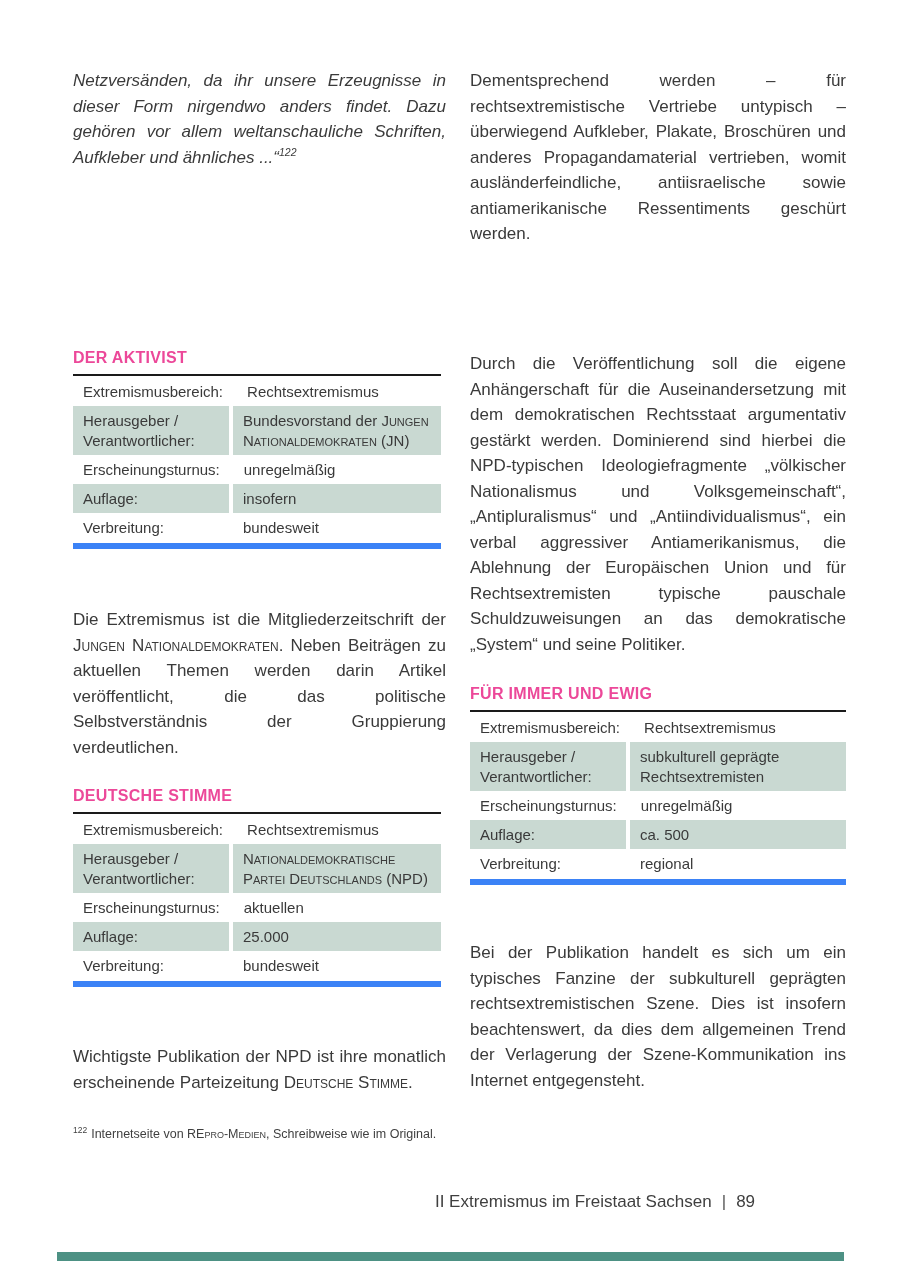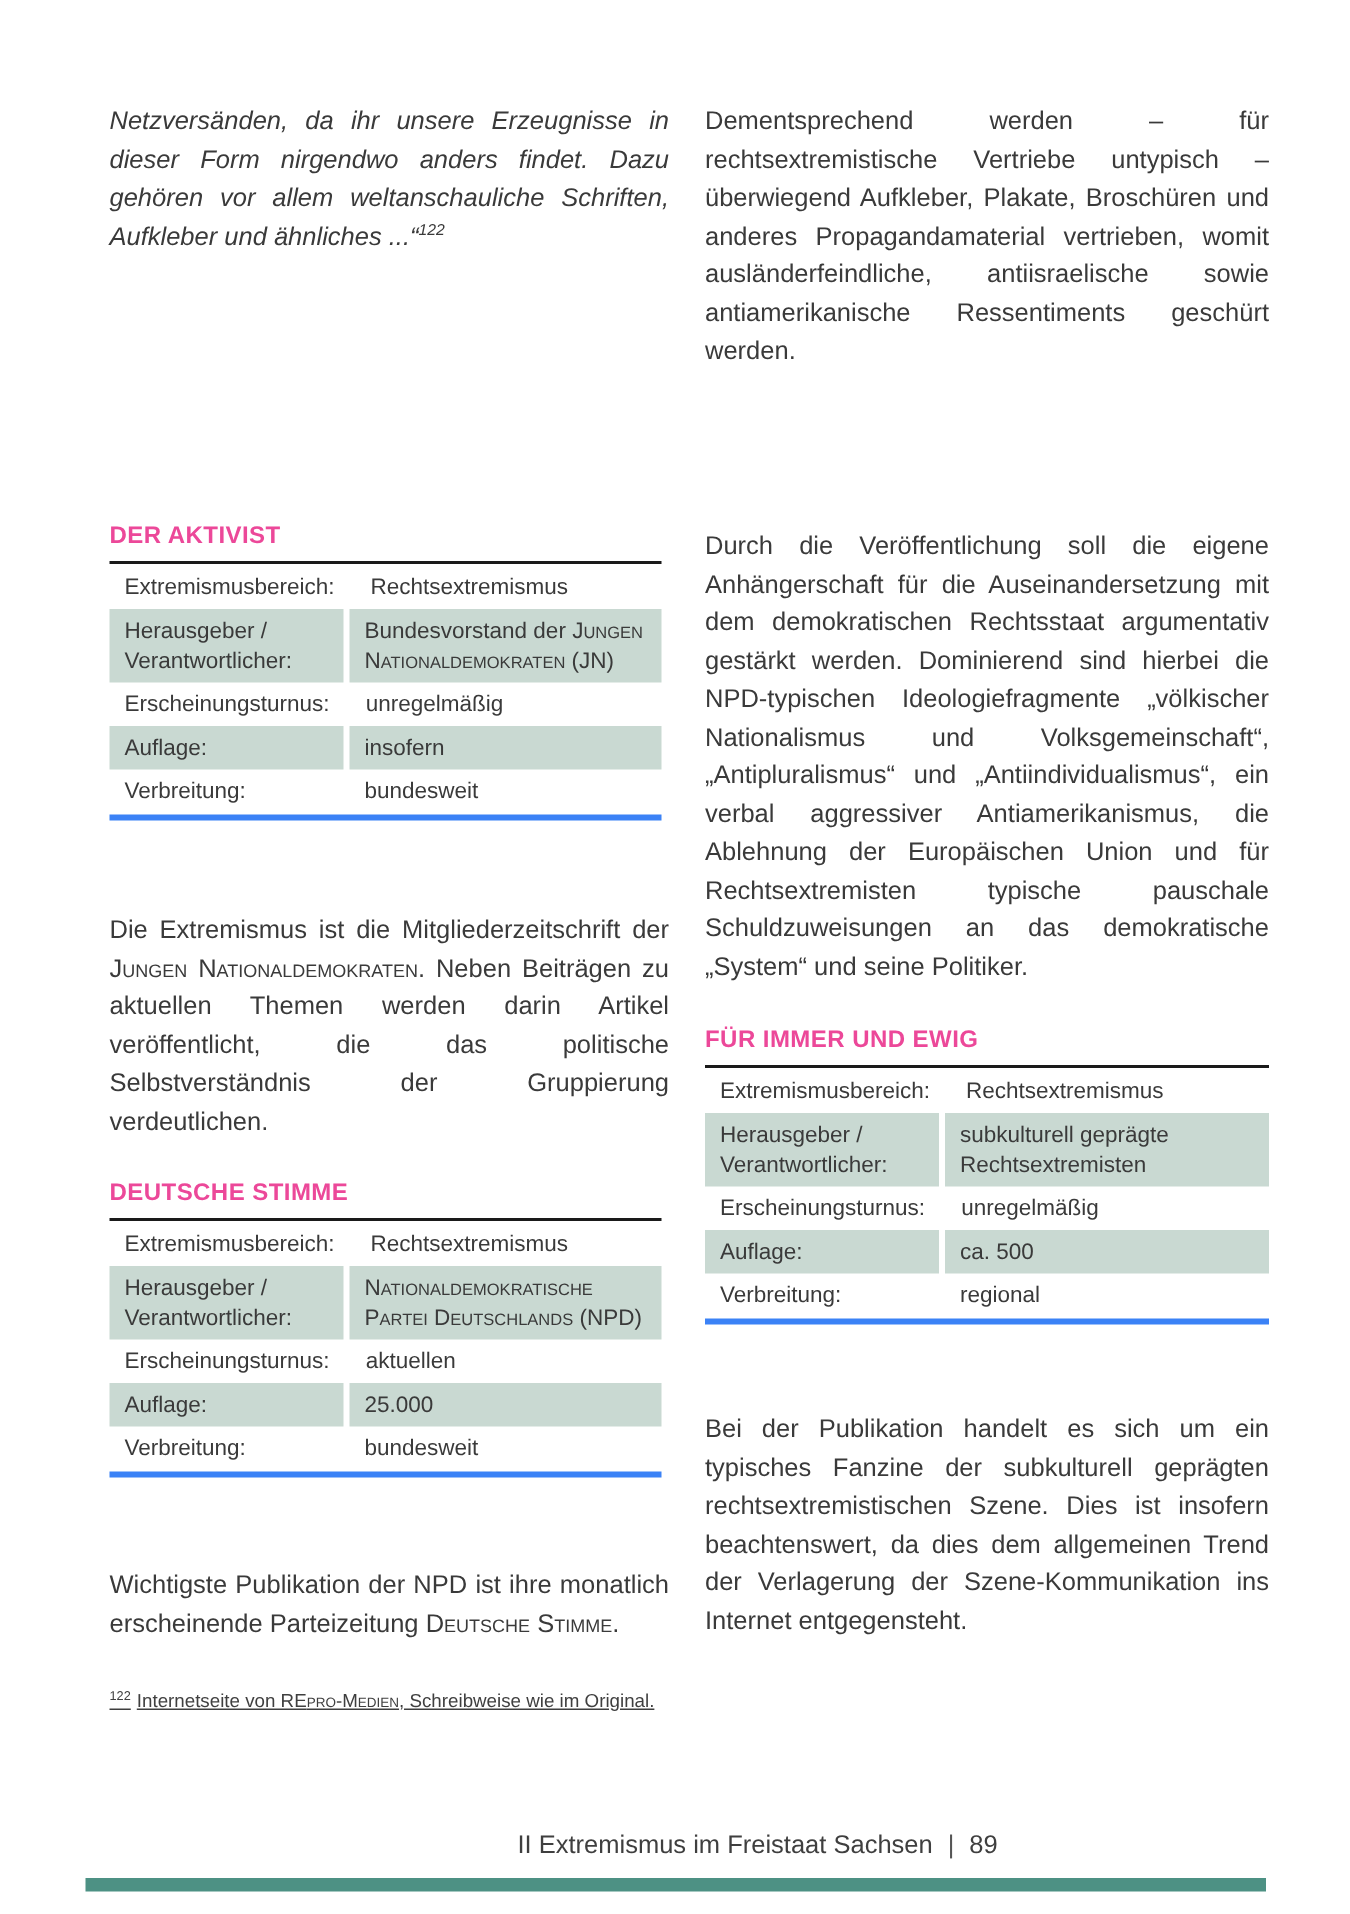--- a/index.html
+++ b/index.html
@@ -31,40 +31,40 @@
     font-size:21.5px;font-weight:bold;letter-spacing:0.2px;
   }
   .section-number{width:75px;flex:0 0 75px;}
 
   .table-block{position:absolute;}
   .table-title{
     font-size:16px;font-weight:bold;color:#ec4899;
     letter-spacing:0.3px;margin-bottom:7px;
   }
   .info-table{
-    border-top:2px solid #1a1a1a;border-bottom:4px solid #3b82f6;
+    border-top:2px solid #1a1a1a;border-bottom:6px solid #3b82f6;
     padding:1px 0;
   }
   .trow{display:flex;font-size:15px;line-height:20px;}
   .cell{padding:4.5px 10px;}
   .cell-label{flex:0 0 156px;margin-right:4px;white-space:pre-line;}
   .cell-value{flex:1 1 auto;white-space:pre-line;}
   .trow.shaded .cell{background:var(--table-row-shaded,#c9d9d2);}
 
   .sc{font-variant:small-caps;}
 
   .footnote{
     position:absolute;left:73px;top:1126px;width:420px;
-    font-size:12.5px;line-height:17px;color:#3f3f3f;text-align:left;text-decoration:underline;
+    font-size:12.5px;line-height:17px;color:#3f3f3f;text-align:left;
   }
   .footnote sup{font-size:8.5px;margin-right:4px;}
 
   .page-footer{
-    position:absolute;left:345px;top:1220px;width:500px;
-    text-align:left;font-size:17px;color:#3f3f3f;
+    position:absolute;left:345px;top:1192px;width:500px;
+    text-align:center;font-size:17px;color:#3f3f3f;
   }
   .page-footer .divider{margin:0 10px;color:#555;}
 
   .bottom-bar{
     position:absolute;left:57px;top:1252px;width:787px;height:9px;
     background:var(--bottom-bar,#4d9184);
   }
 </style>
 </head>
 <body>

